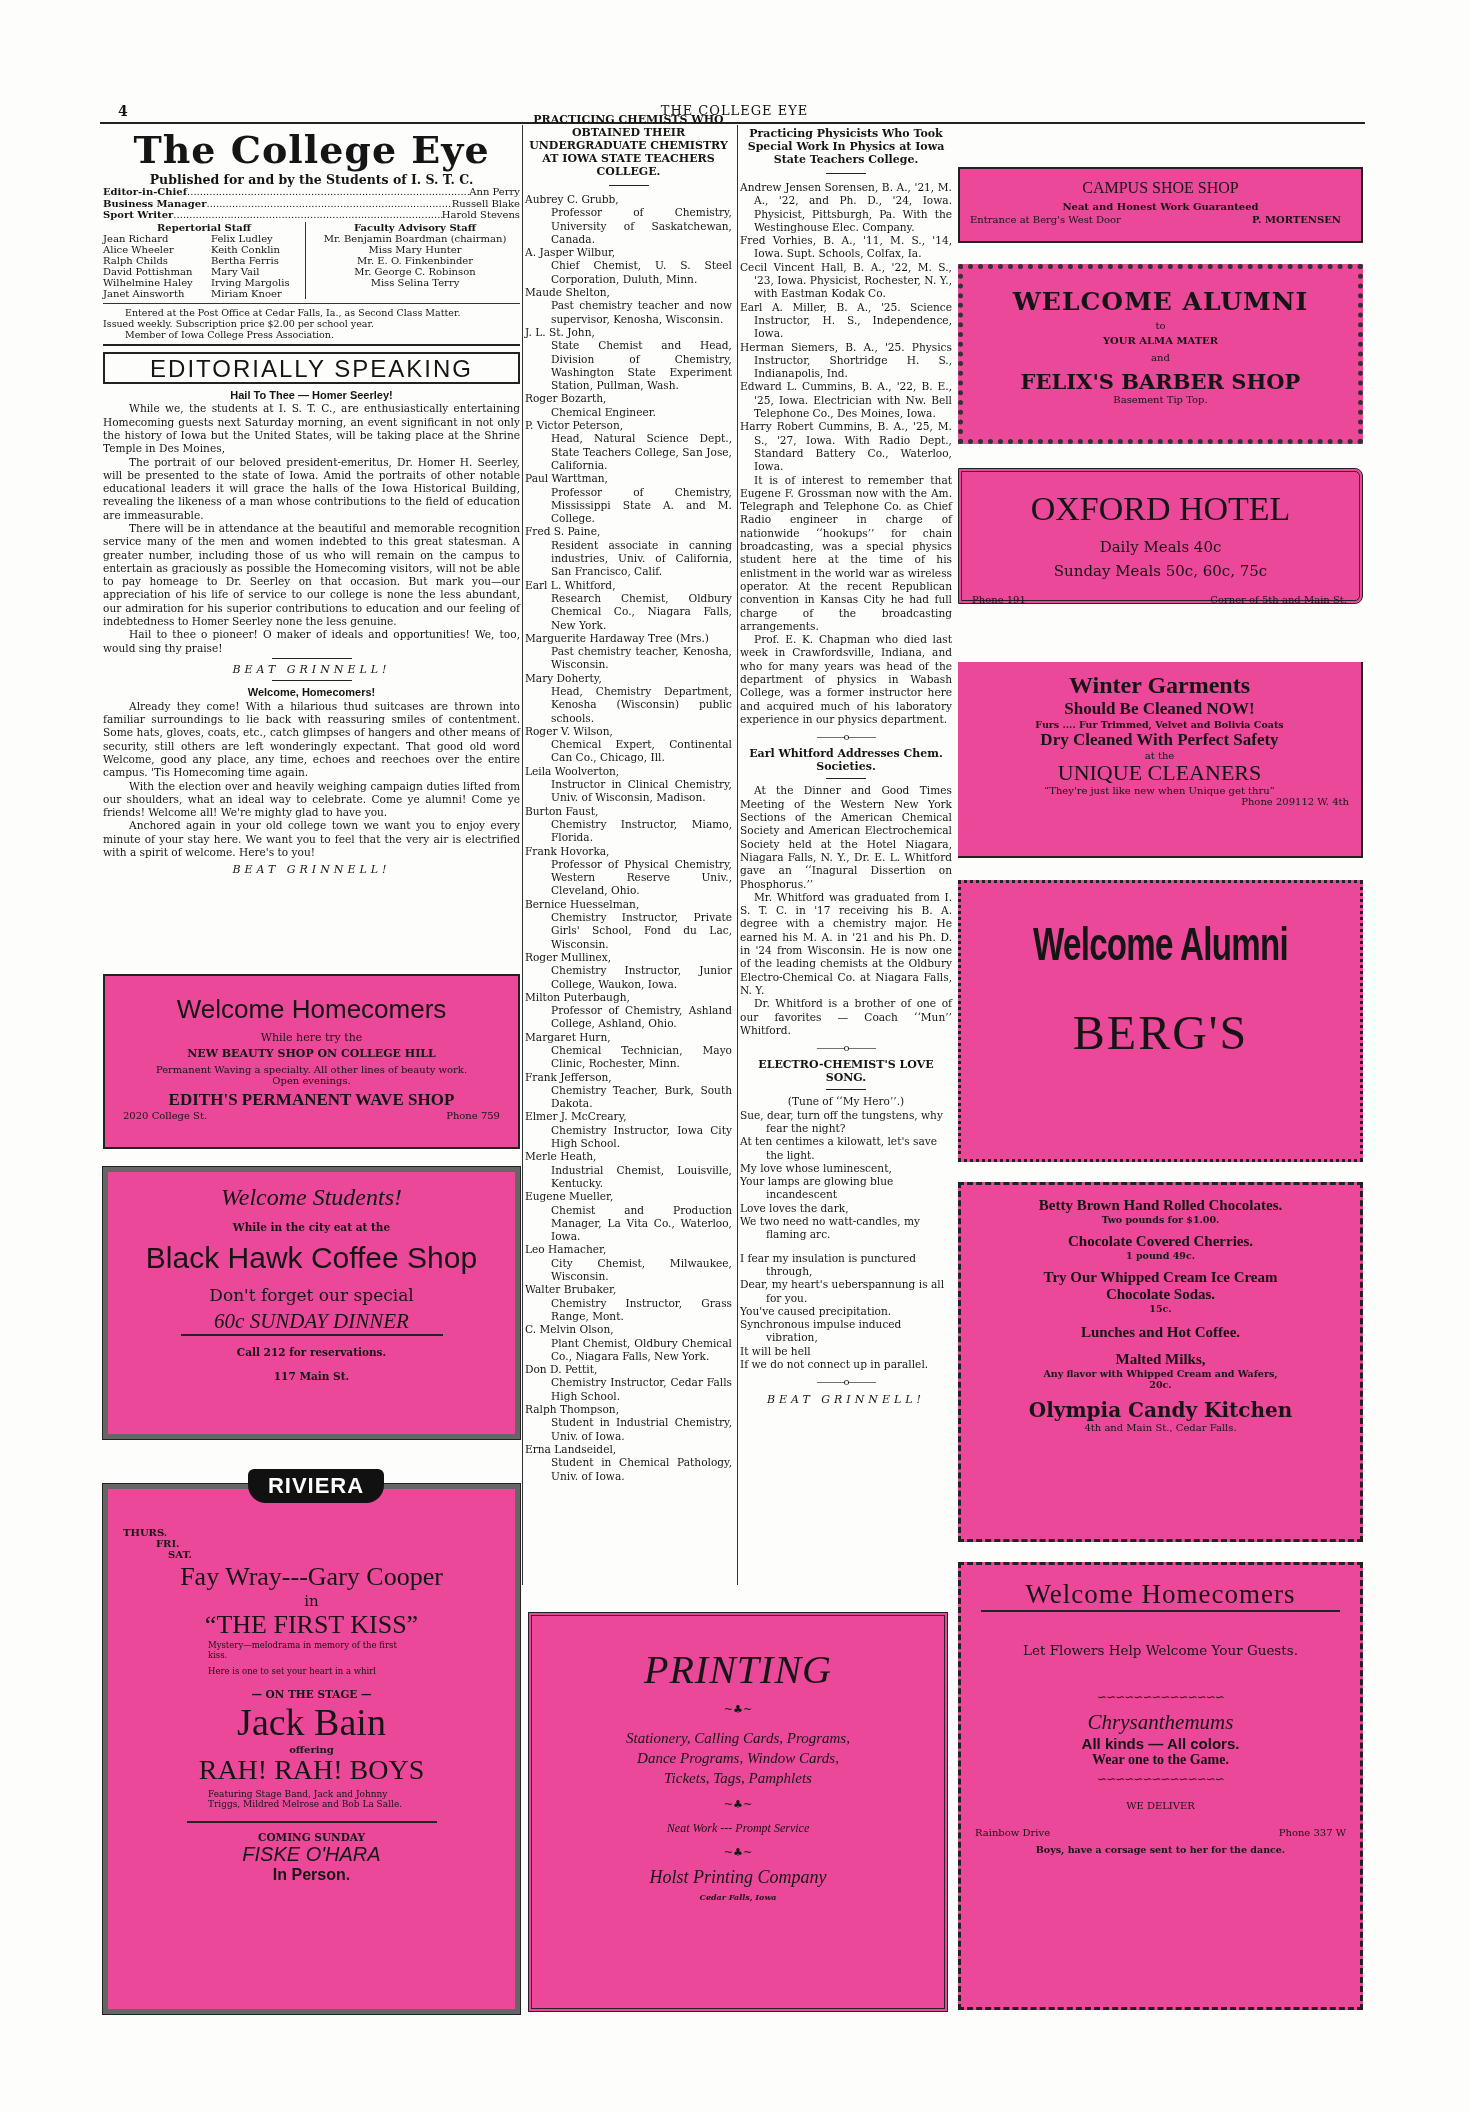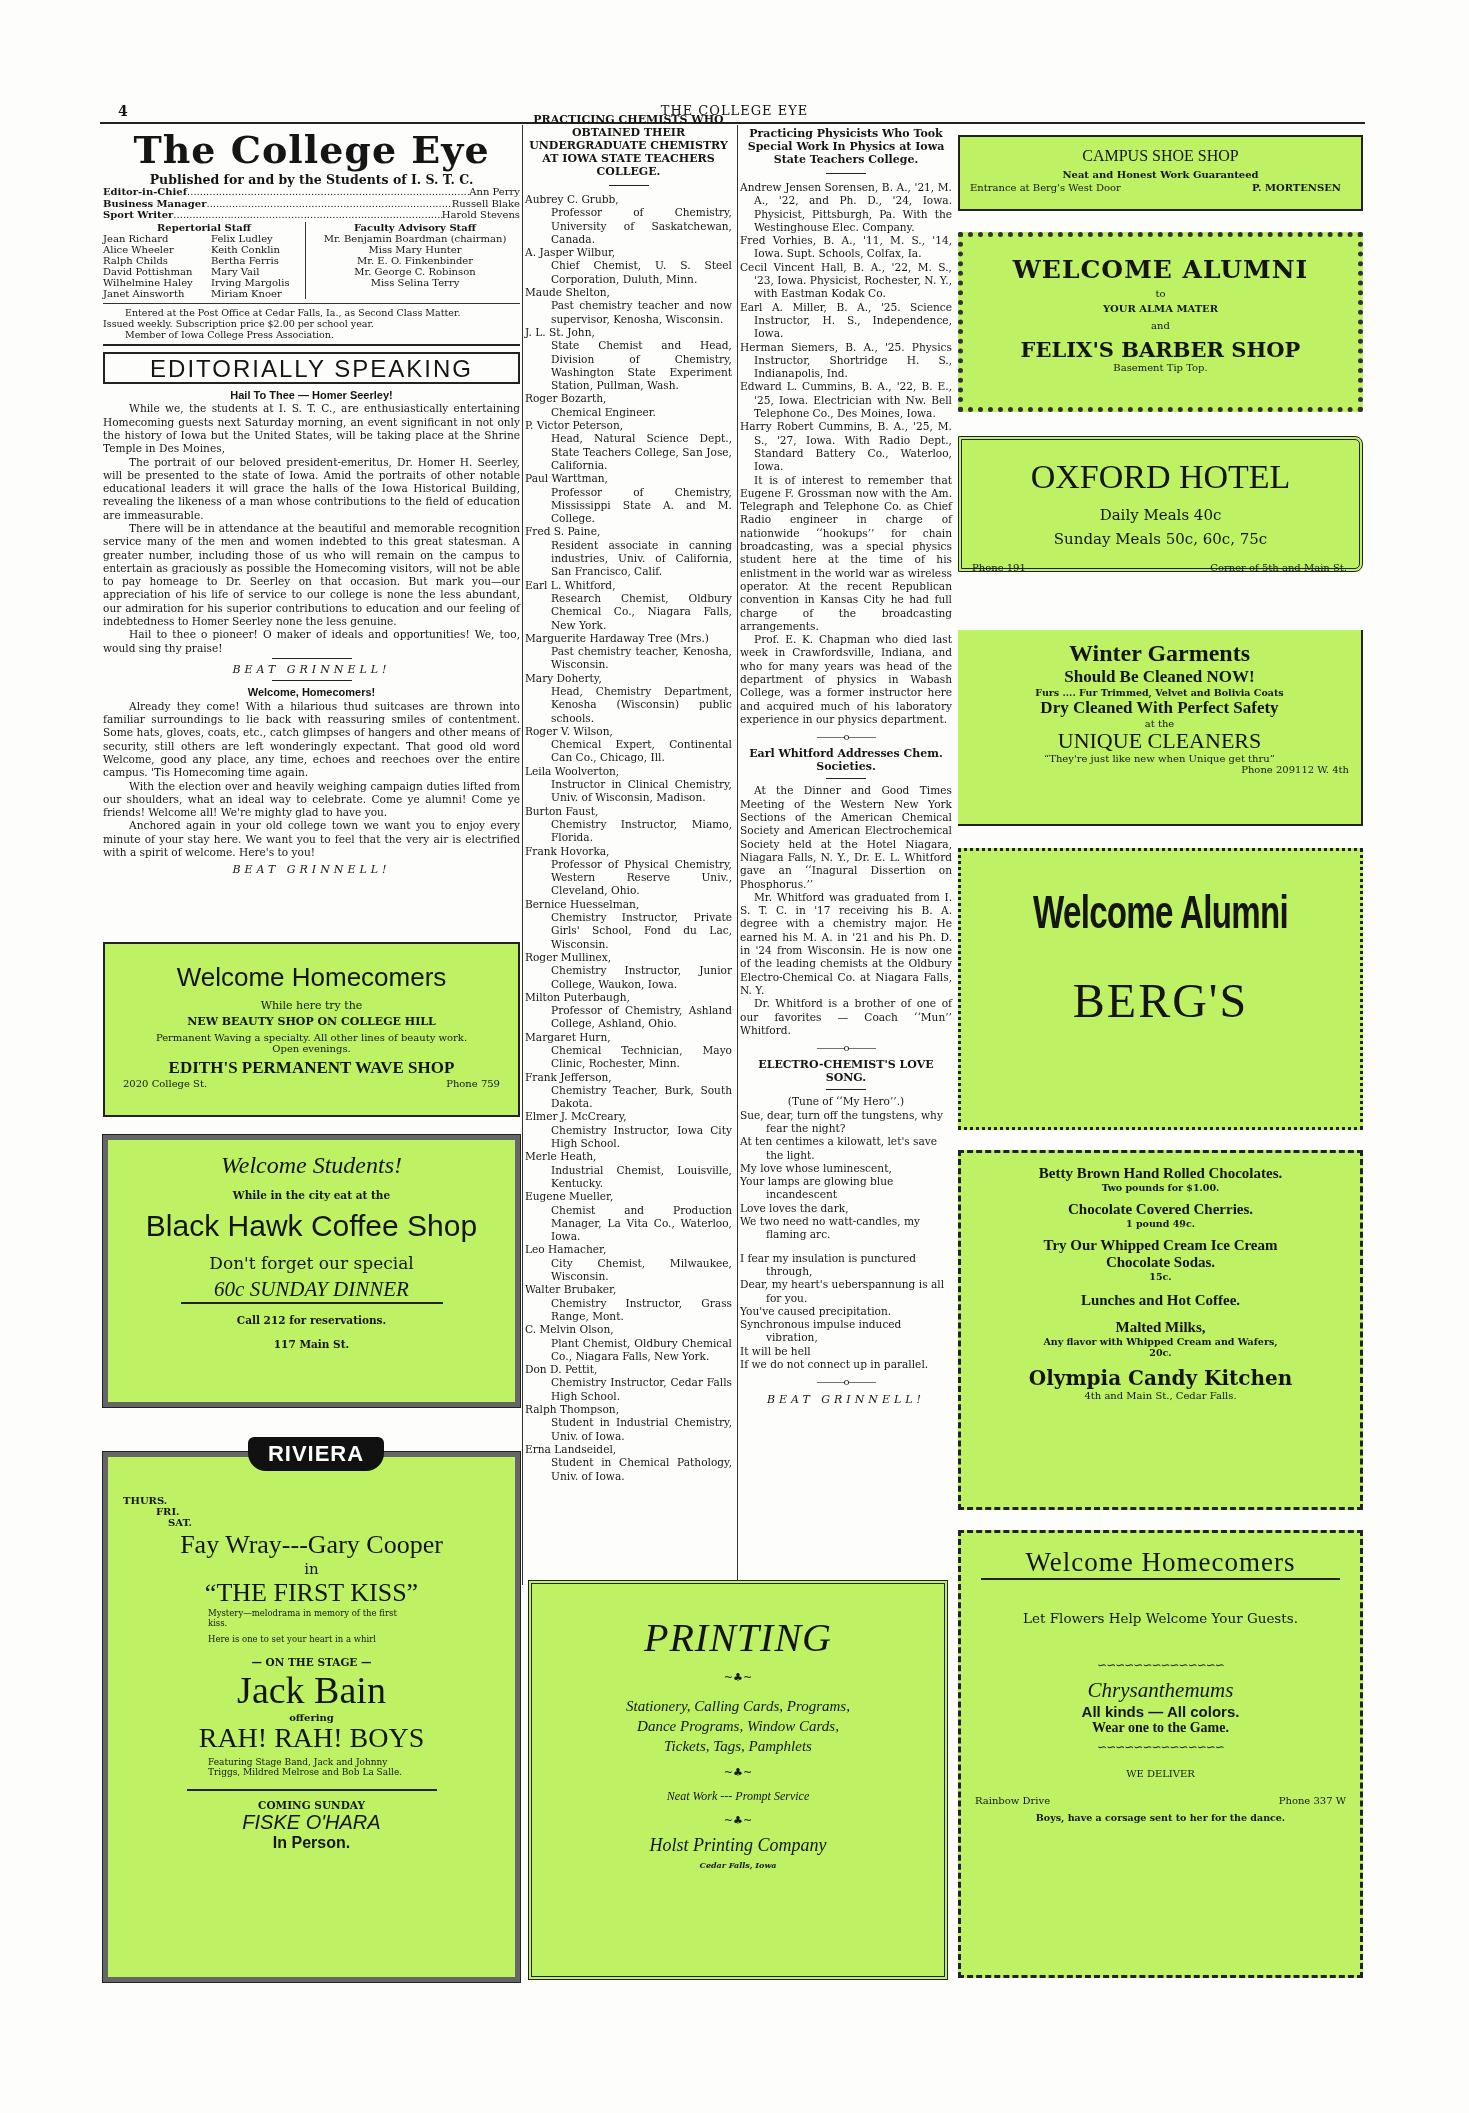--- a/index.html
+++ b/index.html
@@ -36,21 +36,21 @@
   .repnames { display: grid; grid-template-columns: 108px 94px; }
   .entered { border-top: 1px solid #333; margin-top: 4px; padding-top: 3px; font-size: 9.5px; line-height: 11px; border-bottom: 2px solid #222; padding-bottom: 4px; }
   .indent { text-indent: 22px; }
   .editorial-box { border: 2px solid #222; margin-top: 6px; height: 32px; font-family: "Liberation Sans", sans-serif; font-size: 24px; letter-spacing: 2px; text-align: center; line-height: 30px; }
   .art-head { font-family: "Liberation Sans", sans-serif; font-weight: bold; font-size: 11px; text-align: center; margin-top: 5px; }
   .p { text-align: justify; font-size: 10.6px; line-height: 13.3px; text-indent: 26px; }
   .spaced { font-style: italic; letter-spacing: 4px; text-align: center; font-size: 11px; margin: 4px 0; }
   .shortrule { width: 80px; height: 1px; background: #222; margin: 3px auto; }
 
   
-  .ad { position: absolute; border: 2px solid #222; background: #bef264; }
+  .ad { position: absolute; border: 2px solid #222; background: #ec4899; margin-top: 32px; }
   .ad.dbl { border: 4px double #222; }
   .ad.hatch { border: 5px solid #666; outline: 1px solid #222; }
 
   
   .mid { position: absolute; font-size: 10.6px; line-height: 13.3px; }
   .mid .hd { font-family: "DejaVu Serif", serif; font-weight: bold; text-align: center; font-size: 11px; line-height: 13px; }
   .entry .d { padding-left: 26px; text-align: justify; }
   .hang { padding-left: 14px; text-indent: -14px; text-align: justify; }
   .poem div { padding-left: 26px; text-indent: -26px; }
   .orn { text-align: center; font-size: 10px; letter-spacing: -1px; margin: 4px 0; }

